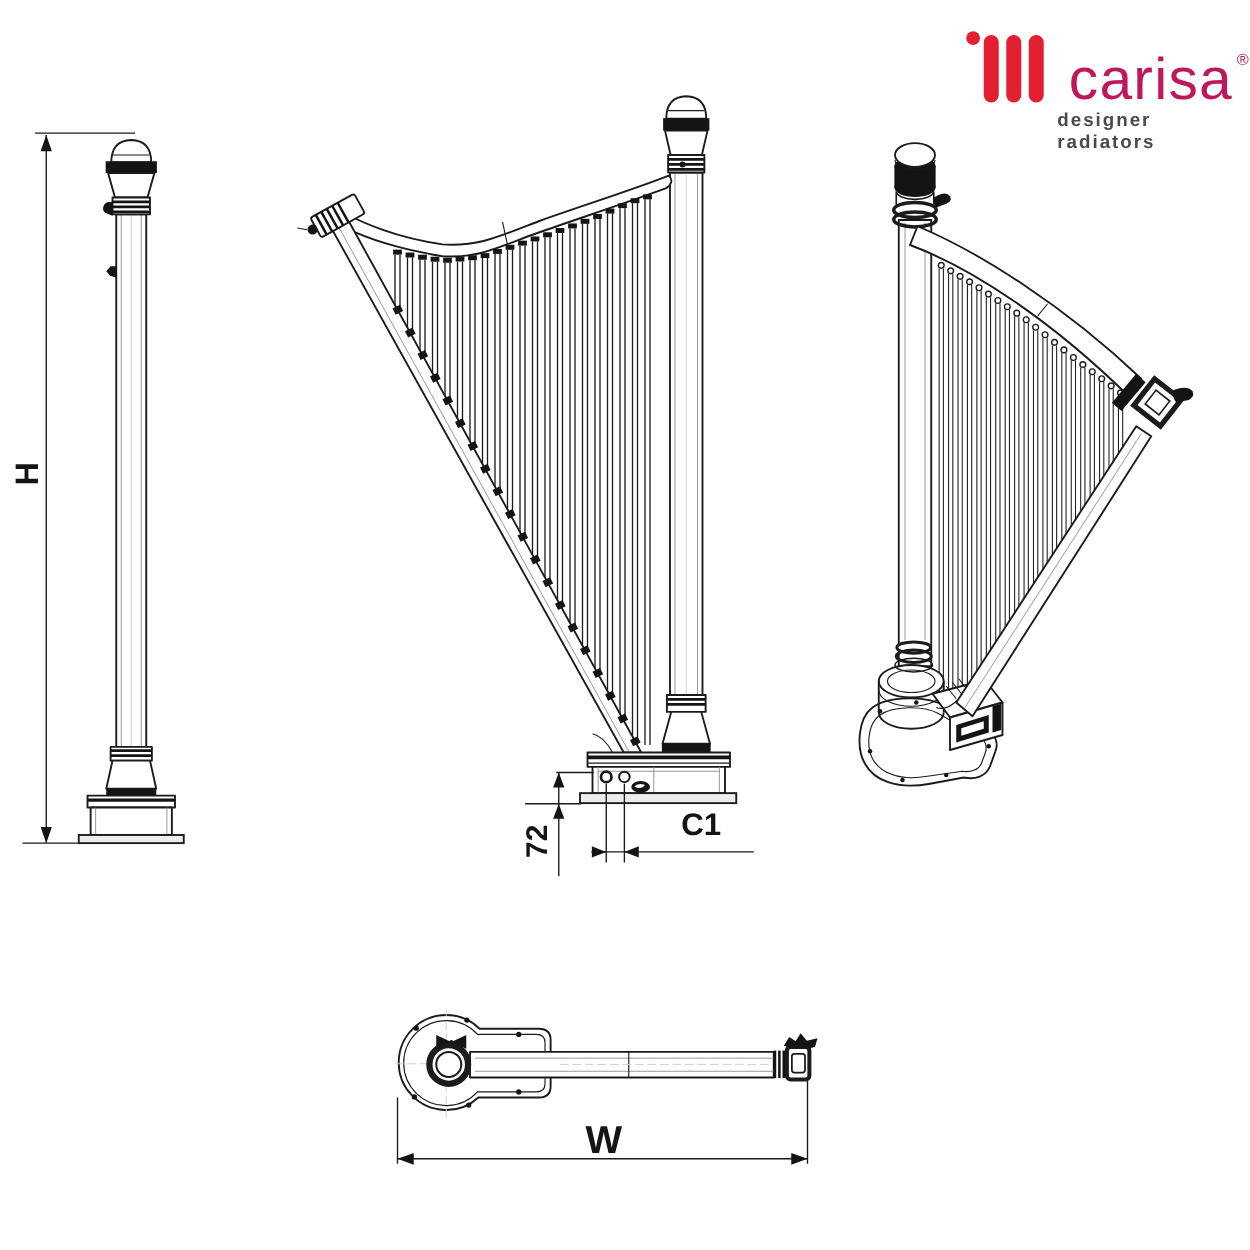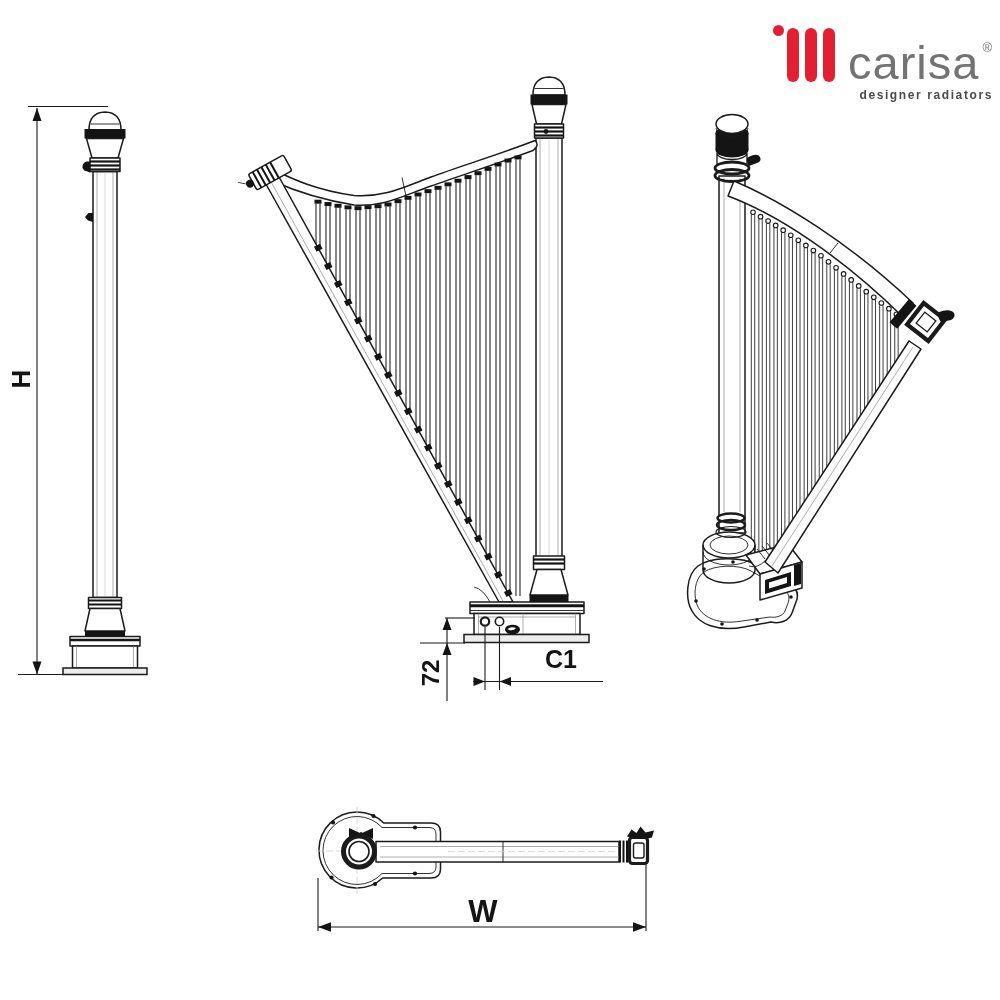--- a/index.html
+++ b/index.html
@@ -8,21 +8,21 @@
   .canvas svg{position:absolute;left:0;top:0;}
   
   .logo{position:absolute;left:773px;top:24px;display:flex;align-items:flex-start;gap:11px;}
   .logo-marks{position:relative;width:64px;height:60px;}
   .logo-dot{position:absolute;left:0;top:1px;width:11px;height:11px;border-radius:50%;}
   .logo-bar{position:absolute;top:4px;width:12px;height:54px;border-radius:6px;}
   .b1{left:14px;} .b2{left:32px;} .b3{left:50px;}
   .logo-text{display:flex;flex-direction:column;align-items:flex-end;}
   .wordmark{font-size:47px;line-height:48px;letter-spacing:1px;font-weight:normal;}
   .r-mark{font-size:13px;vertical-align:27px;margin-left:3px;font-weight:normal;}
-  .tagline{font-size:12px;letter-spacing:1.6px;font-weight:bold;margin-top:1px;}
+  .tagline{font-size:15px;letter-spacing:1.6px;font-weight:bold;margin-top:1px;}
   
   .ln{stroke:#1b1b1b;fill:none;stroke-width:1.5;stroke-linejoin:round;}
   .lnw{stroke:#1b1b1b;fill:#fff;stroke-width:1.5;stroke-linejoin:round;}
   .thin{stroke:#1b1b1b;fill:none;stroke-width:0.9;}
   .hair{stroke:#8a8a8a;fill:none;stroke-width:0.7;}
   .cl{stroke:#cfcfcf;fill:none;stroke-width:0.8;}
   .blk{fill:#141414;stroke:none;}
   .dim{stroke:#1b1b1b;fill:none;stroke-width:1.1;}
   .dimtxt{fill:#141414;font-family:"Liberation Sans",sans-serif;font-weight:bold;}
 </style>
@@ -32,21 +32,21 @@
 <div class="canvas">
 
   <div class="logo">
     <div class="logo-marks">
       <span class="logo-dot" style="background: rgb(227, 32, 49);"></span>
       <span class="logo-bar b1" style="background: rgb(227, 32, 49);"></span>
       <span class="logo-bar b2" style="background: rgb(227, 32, 49);"></span>
       <span class="logo-bar b3" style="background: rgb(227, 32, 49);"></span>
     </div>
     <div class="logo-text">
-      <div class="wordmark" style="color: #737373;"><span>carisa</span><span class="r-mark">®</span></div>
+      <div class="wordmark" style="color: #be185d;"><span>carisa</span><span class="r-mark">®</span></div>
       <div class="tagline" style="color: rgb(74, 74, 74);">designer radiators</div>
     </div>
   </div>
 
   <svg width="1000" height="1000" viewBox="0 0 1000 1000">
 
     <g>
 
       <rect class="lnw" x="93" y="171.5" width="24" height="426"></rect>
       <line class="cl" x1="105" y1="114" x2="105" y2="670"></line>

